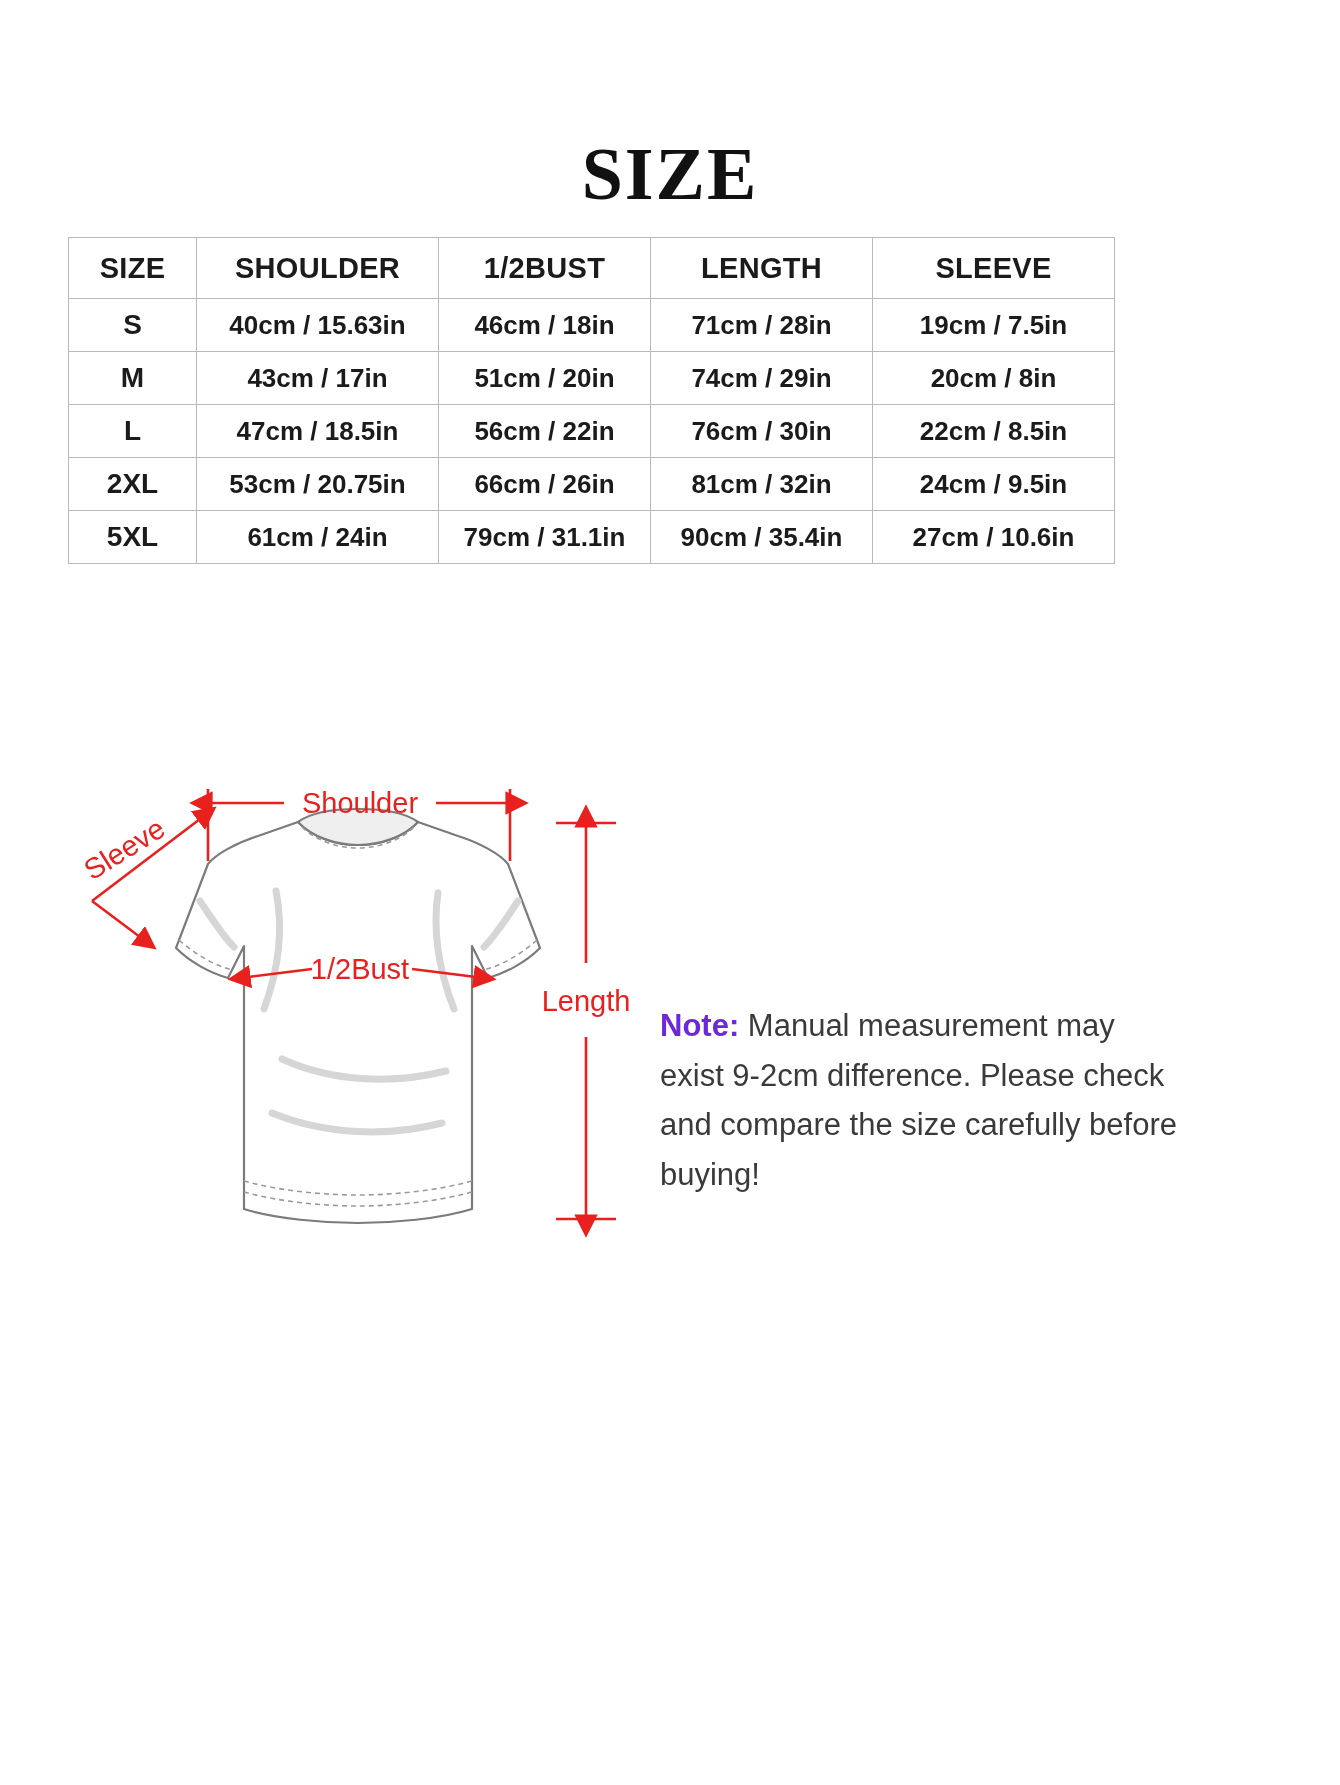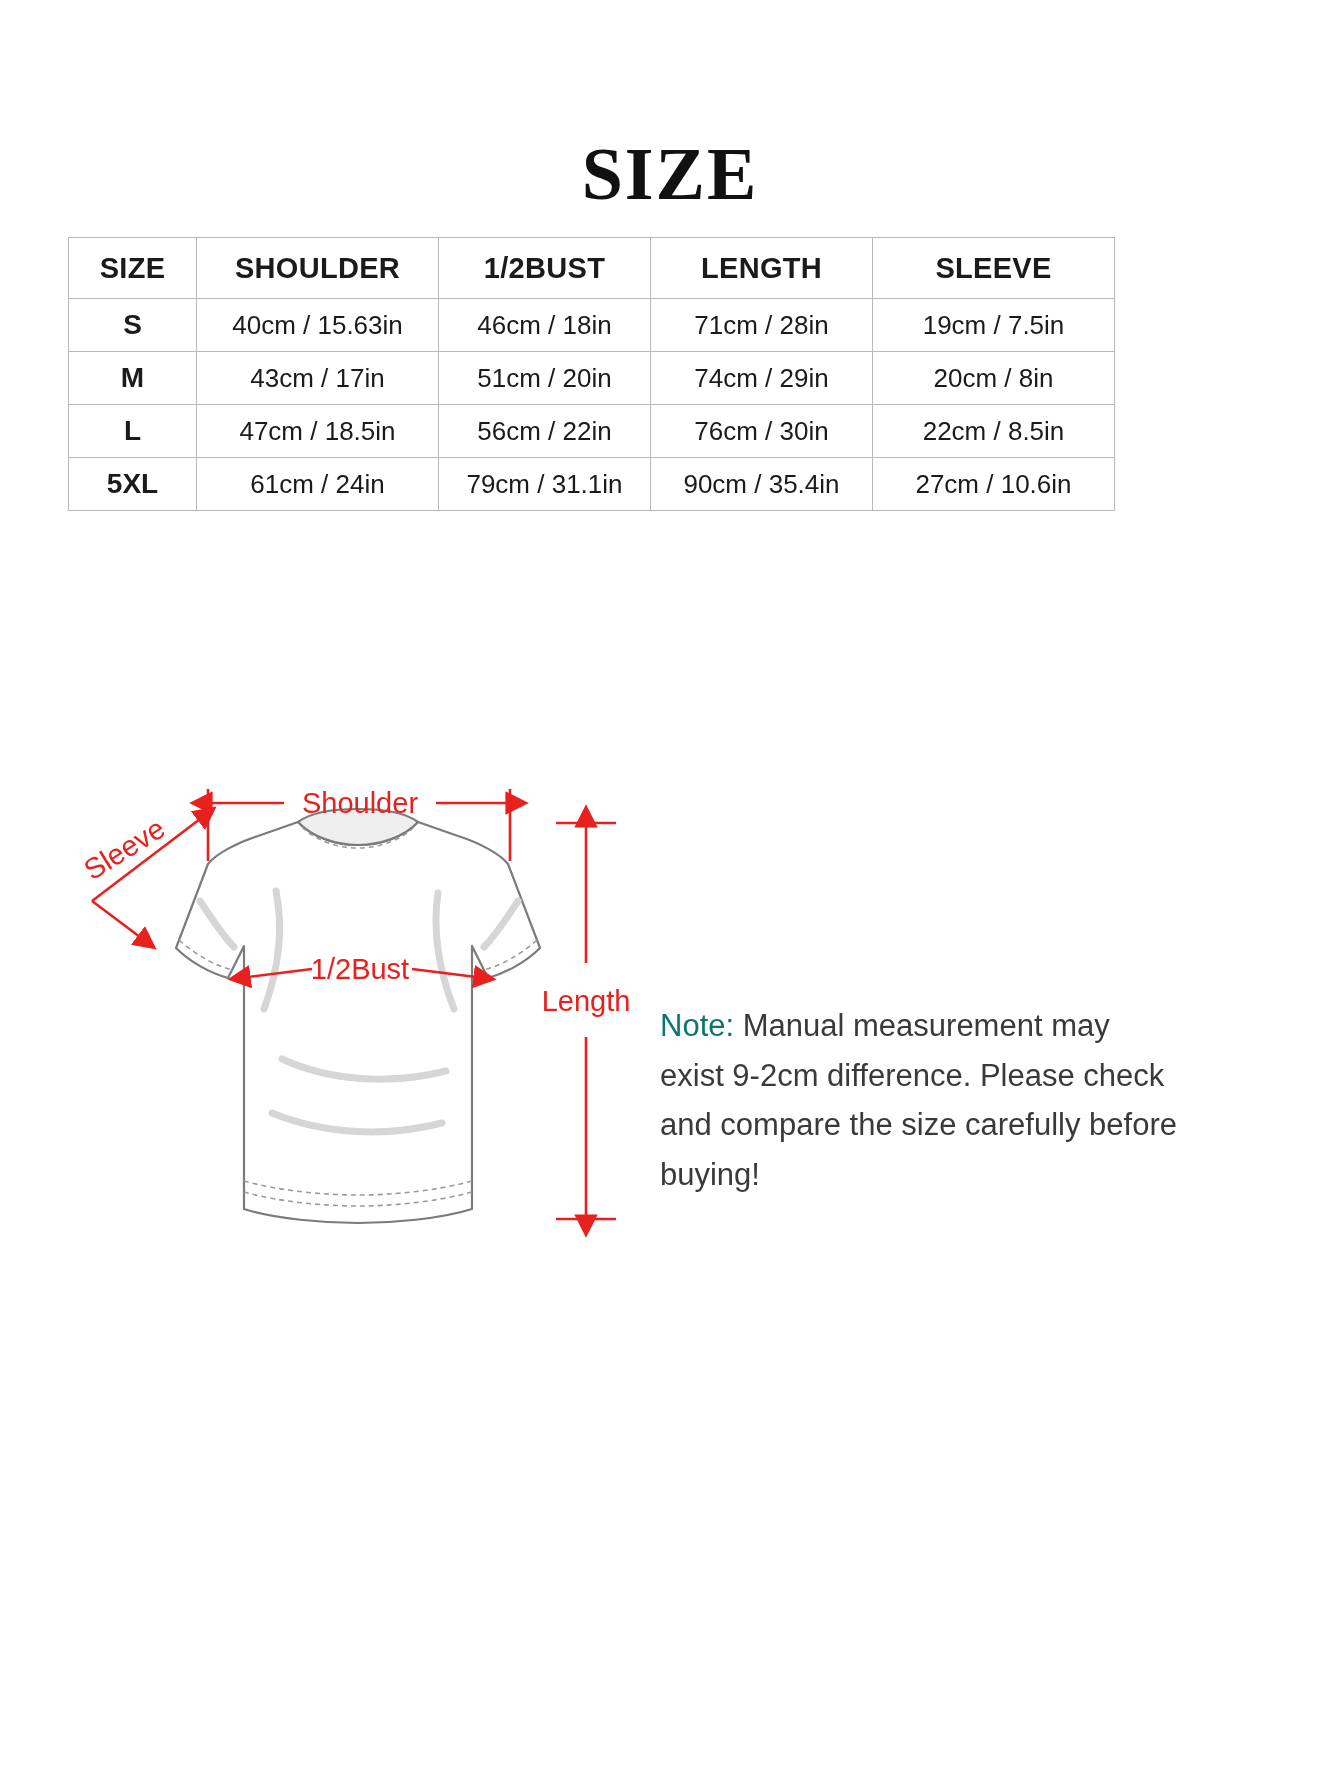--- a/index.html
+++ b/index.html
@@ -48,21 +48,21 @@
     table-layout: fixed;
   }
   table.size-table th,
   table.size-table td {
     border: 1px solid #b9b9b9;
     text-align: center;
     font-size: 26px;
     color: #1b1b1b;
     height: 52px;
     padding: 0;
-    font-weight: 400;
+    font-weight: 700;
   }
   table.size-table thead th {
     font-size: 29px;
     font-weight: 700;
     height: 60px;
     letter-spacing: 0.3px;
   }
   table.size-table tbody td.size-col {
     font-weight: 700;
     font-size: 28px;
@@ -87,22 +87,22 @@
   .note {
     position: absolute;
     left: 660px;
     top: 960px;
     width: 520px;
     font-size: 31px;
     line-height: 1.6;
     color: #3a3a3a;
   }
   .note b {
-    color: #0f766e;
-    font-weight: 400;
+    color: #6d28d9;
+    font-weight: 700;
   }
 </style>
 </head>
 <body>
 
 <div class="page">
 
   <h1 class="title">SIZE</h1>
 
   <div class="table-wrap">
@@ -137,20 +137,27 @@
           <td>51cm / 20in</td>
           <td>74cm / 29in</td>
           <td>20cm / 8in</td>
         </tr>
         <tr>
           <td class="size-col">L</td>
           <td>47cm / 18.5in</td>
           <td>56cm / 22in</td>
           <td>76cm / 30in</td>
           <td>22cm / 8.5in</td>
+        </tr>
+        <tr>
+          <td class="size-col">2XL</td>
+          <td>53cm / 20.75in</td>
+          <td>66cm / 26in</td>
+          <td>81cm / 32in</td>
+          <td>24cm / 9.5in</td>
         </tr>
         <tr>
           <td class="size-col">5XL</td>
           <td>61cm / 24in</td>
           <td>79cm / 31.1in</td>
           <td>90cm / 35.4in</td>
           <td>27cm / 10.6in</td>
         </tr>
       </tbody>
     </table>

